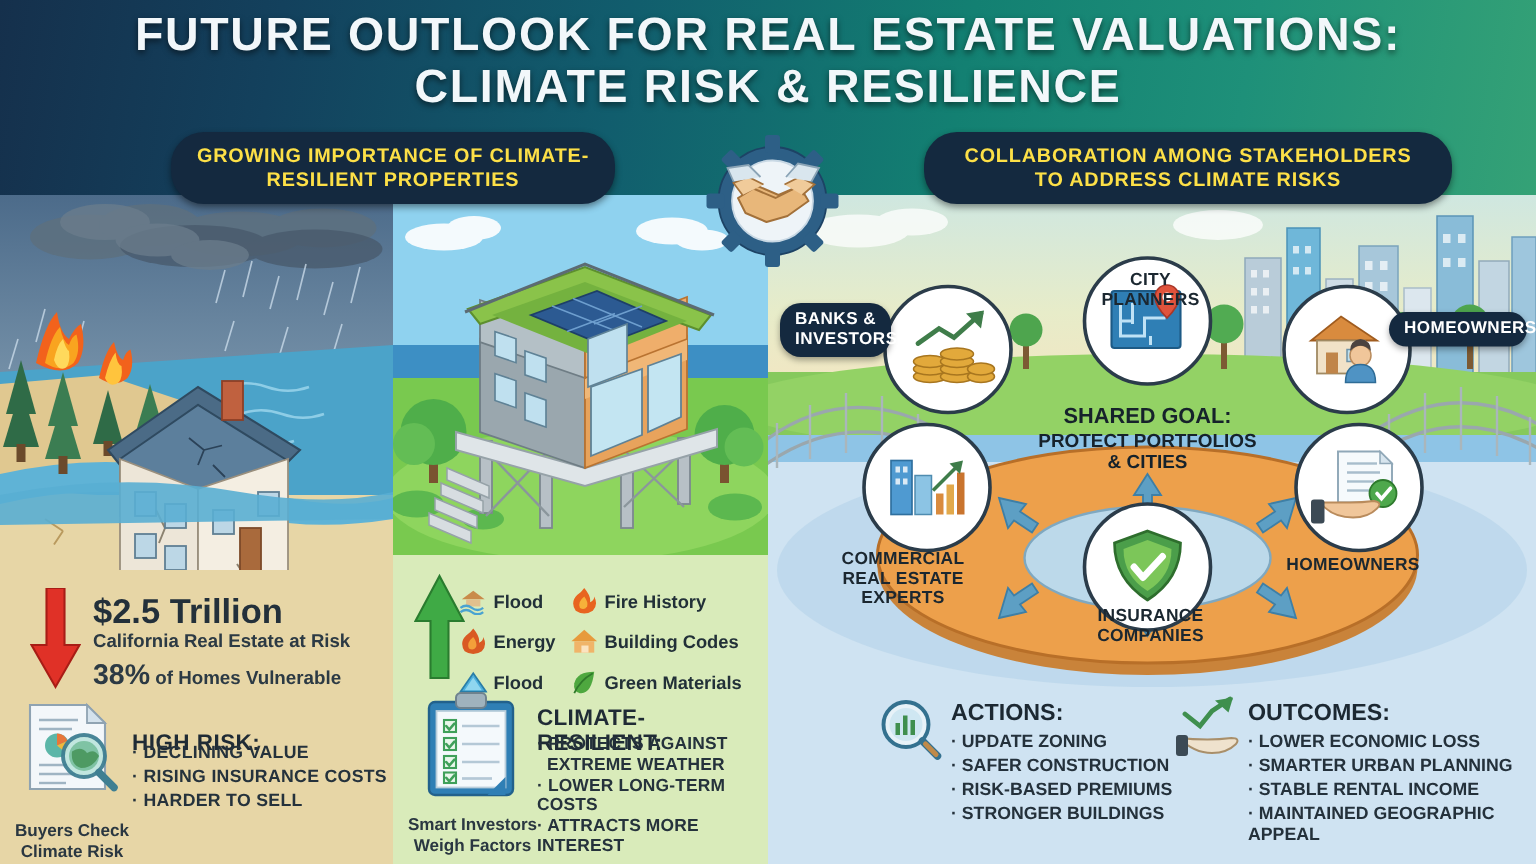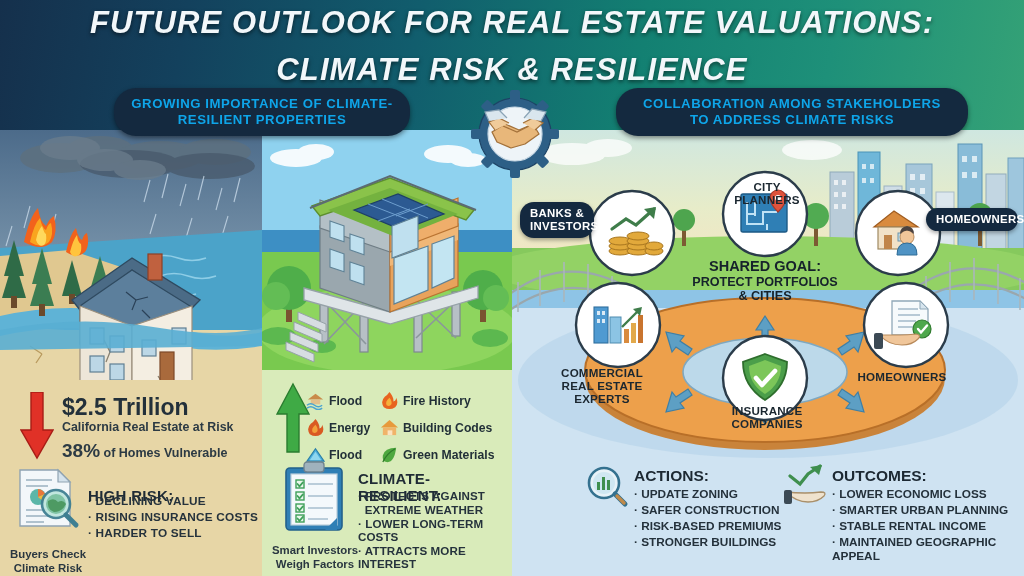--- a/index.html
+++ b/index.html
@@ -20,36 +20,36 @@
 
   
   .sky {
     position: absolute; left: 0; top: 0; width: 1024px; height: 150px;
     background: linear-gradient(100deg,
         #15304c 0%, #13415d 18%, #115d6d 40%,
         #138072 62%, #1e9079 80%, #35a276 100%);
   }
   .title-wrap {
     position: absolute; left: 0; top: 6px; width: 1024px;
-    text-align: center; z-index: 20; font-style: italic;
+    text-align: center; z-index: 20;
   }
   .title-l1, .title-l2 {
     color: #f2f7fa;
     font-weight: bold;
     letter-spacing: 1.1px;
     text-shadow: 0 2px 4px rgba(0,0,0,.55);
     line-height: 1.08;
   }
   .title-l1 { font-size: 31px; }
-  .title-l2 { font-size: 31px; margin-top: 14px; }
+  .title-l2 { font-size: 31px; margin-top: 2px; }
 
   .pill {
     position: absolute;
     background: #14293f;
-    color: #0ea5e9;
+    color: #fde047;
     border-radius: 22px;
     font-size: 13.2px;
     font-weight: bold;
     letter-spacing: .55px;
     text-align: center;
     line-height: 1.22;
     padding: 8px 16px;
     box-shadow: 0 2px 5px rgba(0,0,0,.45);
     z-index: 21;
   }
@@ -775,21 +775,21 @@
       </g>
     </svg>
 
     <div class="sh-badge" style="left:8px;top:72px;width:74px;">BANKS &amp; INVESTORS</div>
     <div class="sh-label" style="left:210px;top:50px;width:90px;">CITY PLANNERS</div>
     <div class="sh-badge" style="left:414px;top:78px;width:92px;">HOMEOWNERS</div>
     <div class="sh-label" style="left:32px;top:236px;width:116px;">COMMERCIAL REAL ESTATE EXPERTS</div>
     <div class="sh-label" style="left:212px;top:274px;width:86px;">INSURANCE COMPANIES</div>
     <div class="sh-label" style="left:344px;top:240px;width:92px;">HOMEOWNERS</div>
 
-    <div class="center-goal" style="left:168px;top:128px;width:170px;">
+    <div class="center-goal" style="left:168px;top:140px;width:170px;">
       <div class="cg1">SHARED GOAL:</div>
       <div class="cg2">PROTECT PORTFOLIOS</div>
       <div class="cg2">&amp; CITIES</div>
     </div>
 
     <svg style="position:absolute;left:72px;top:334px;width:46px;height:46px" viewBox="0 0 46 46">
       <circle cx="20" cy="19" r="15" fill="#e7f2f8" stroke="#34718f" stroke-width="2.6"></circle>
       <circle cx="20" cy="19" r="11" fill="#cfe7f2"></circle>
       <g fill="#3f8f4e">
         <rect x="13" y="18" width="3" height="8"></rect>

